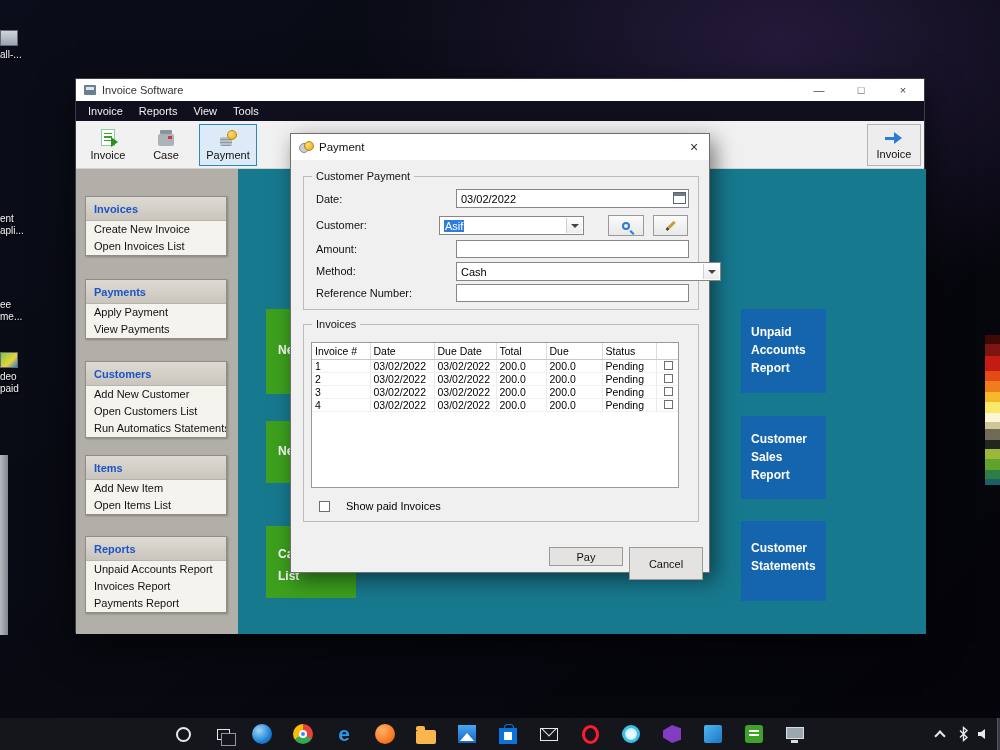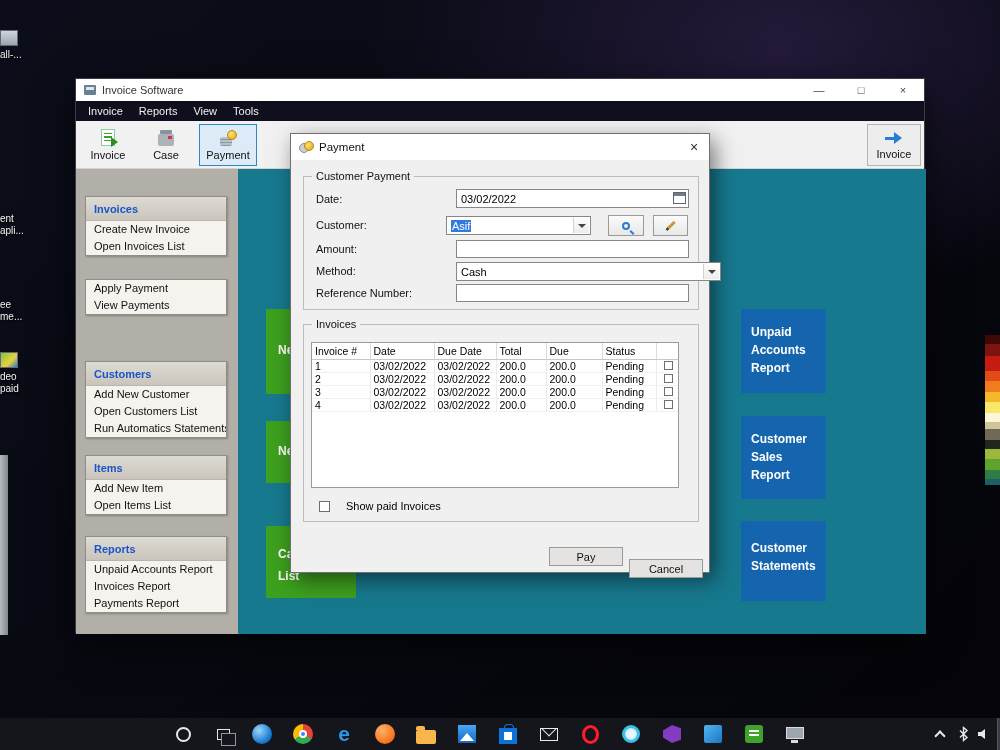--- a/index.html
+++ b/index.html
@@ -182,20 +182,21 @@
     </div>
   </div>
 
   <div class="sidebar">
     <div class="sgroup" style="top:27px">
       <div class="sgroup-h">Invoices</div>
       <div class="sitem">Create New Invoice</div>
       <div class="sitem">Open Invoices List</div>
     </div>
     <div class="sgroup" style="top:110px">
+      <div class="sgroup-h">Payments</div>
       <div class="sitem">Apply Payment</div>
       <div class="sitem">View Payments</div>
     </div>
     <div class="sgroup" style="top:192px">
       <div class="sgroup-h">Customers</div>
       <div class="sitem">Add New Customer</div>
       <div class="sitem">Open Customers List</div>
       <div class="sitem">Run Automatics Statements</div>
     </div>
     <div class="sgroup" style="top:286px">
@@ -249,21 +250,21 @@
   <div class="grp" style="left:12px;top:42px;width:396px;height:134px">
     <span class="legend">Customer Payment</span>
   </div>
   <span class="flabel" style="left:25px;top:59px">Date:</span>
   <div class="tbx" style="left:165px;top:55px;width:233px;height:19px">
     <span>03/02/2022</span>
     <span class="cal-btn"></span>
   </div>
 
   <span class="flabel" style="left:25px;top:85px">Customer:</span>
-  <div class="tbx" style="left:155px;top:82px;width:145px;height:19px">
+  <div class="tbx" style="left:148px;top:82px;width:145px;height:19px">
     <span class="sel-hl">Asif</span>
     <span class="combo-btn">
         <i class="tri-down"></i>
       </span>
   </div>
   <div class="mini-btn" style="left:317px;top:81px;width:36px;height:21px">
     <span class="mag"></span>
   </div>
   <div class="mini-btn" style="left:362px;top:81px;width:35px;height:21px">
     <span class="pen"></span>
@@ -361,21 +362,21 @@
       </tbody>
     </table>
   </div>
 
   <div class="abs" style="left:28px;top:366px;display:flex;align-items:center;gap:16px">
     <span class="cbx"></span>
     <span style="font-size:11px">Show paid Invoices</span>
   </div>
 
   <div class="btn" style="left:258px;top:413px;width:74px;height:19px">Pay</div>
-  <div class="btn" style="left:338px;top:425px;width:74px;height:19px">Cancel</div>
+  <div class="btn" style="left:338px;top:413px;width:74px;height:33px">Cancel</div>
 </div>
 
 <div id="taskbar">
   <div class="tb-icon" style="left:171px">
       <span class="ring"></span>
     </div>
   <div class="tb-icon" style="left:211px">
       <span class="tv"></span>
     </div>
   <div class="tb-icon" style="left:250px">

